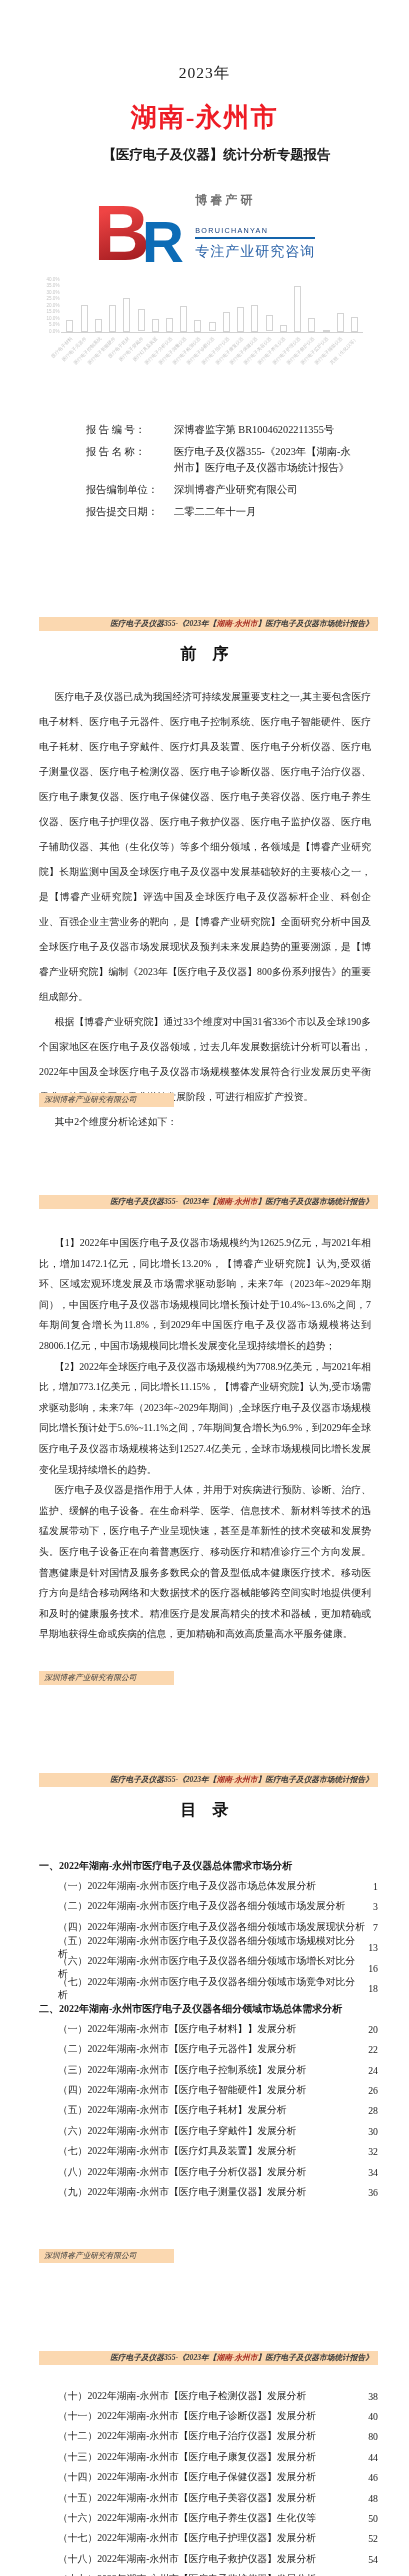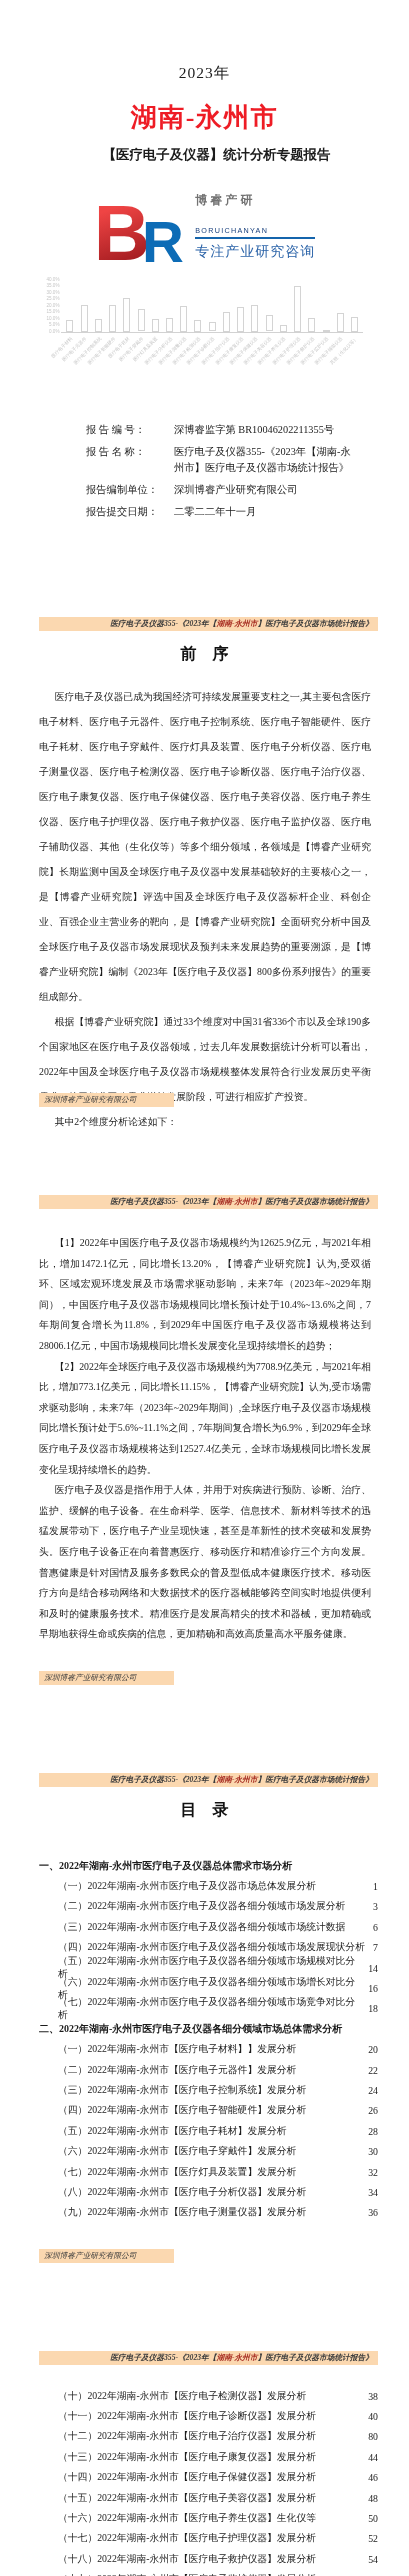--- a/index.html
+++ b/index.html
@@ -188,30 +188,26 @@
       </div>
       <div class="toc-row">
         <span class="toc-text">（一）2022年湖南-永州市医疗电子及仪器市场总体发展分析</span>
         <span class="toc-page">1</span>
       </div>
       <div class="toc-row">
         <span class="toc-text">（二）2022年湖南-永州市医疗电子及仪器各细分领域市场发展分析</span>
         <span class="toc-page">3</span>
       </div>
       <div class="toc-row">
-        <span class="toc-text">（三）2022年湖南-永州市医疗电子及仪器各细分领域市场统计数据</span>
-        <span class="toc-page">6</span>
-      </div>
-      <div class="toc-row">
         <span class="toc-text">（四）2022年湖南-永州市医疗电子及仪器各细分领域市场发展现状分析</span>
         <span class="toc-page">7</span>
       </div>
       <div class="toc-row">
         <span class="toc-text">（五）2022年湖南-永州市医疗电子及仪器各细分领域市场规模对比分析</span>
-        <span class="toc-page">14</span>
+        <span class="toc-page">13</span>
       </div>
       <div class="toc-row">
         <span class="toc-text">（六）2022年湖南-永州市医疗电子及仪器各细分领域市场增长对比分析</span>
         <span class="toc-page">16</span>
       </div>
       <div class="toc-row">
         <span class="toc-text">（七）2022年湖南-永州市医疗电子及仪器各细分领域市场竞争对比分析</span>
         <span class="toc-page">18</span>
       </div>
       <div class="toc-row toc-head">

